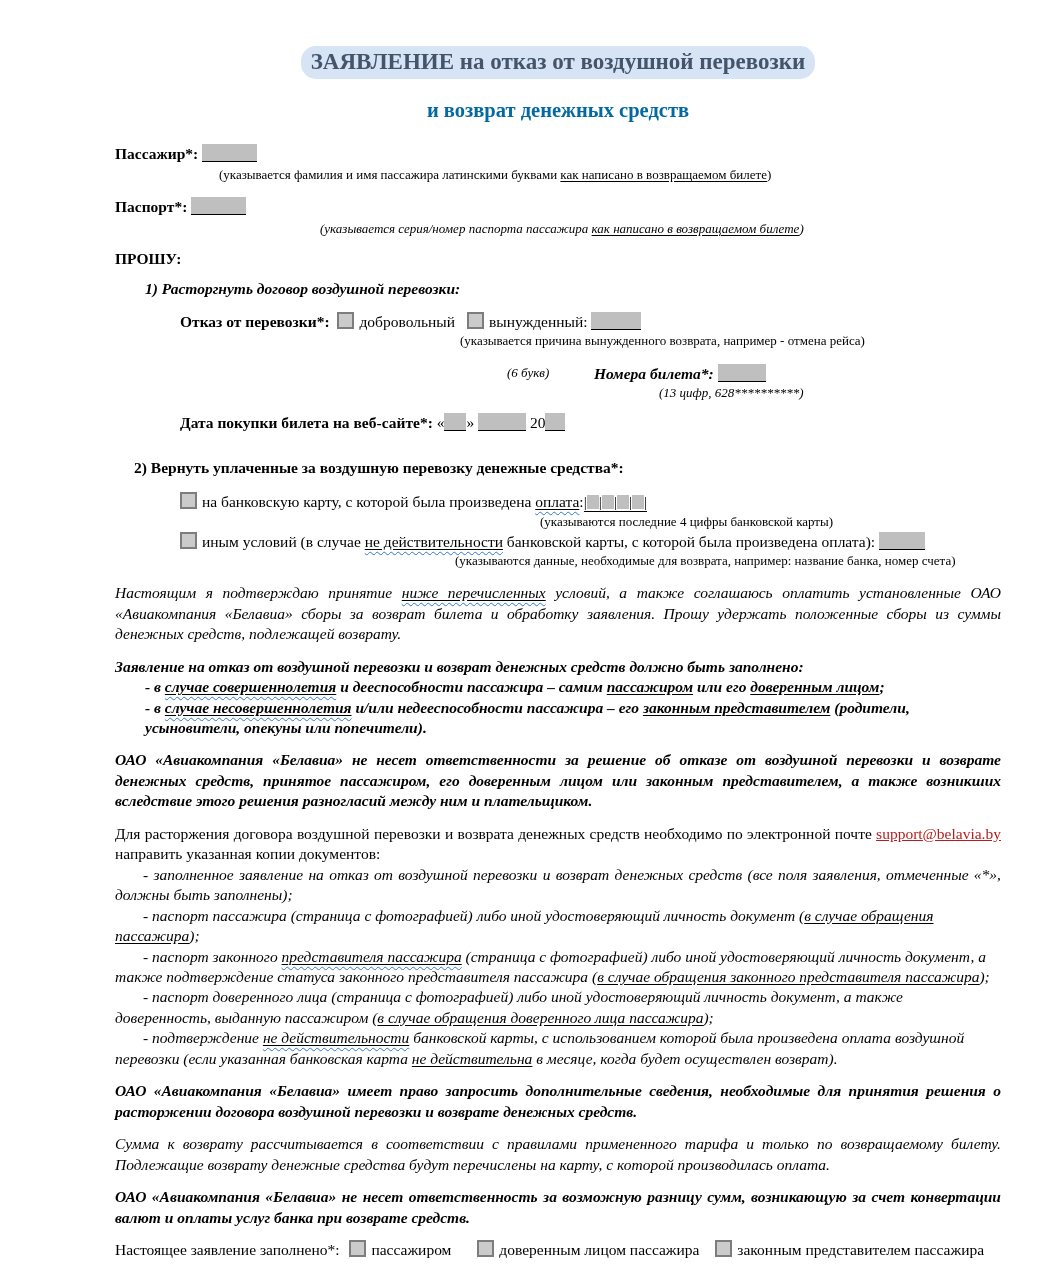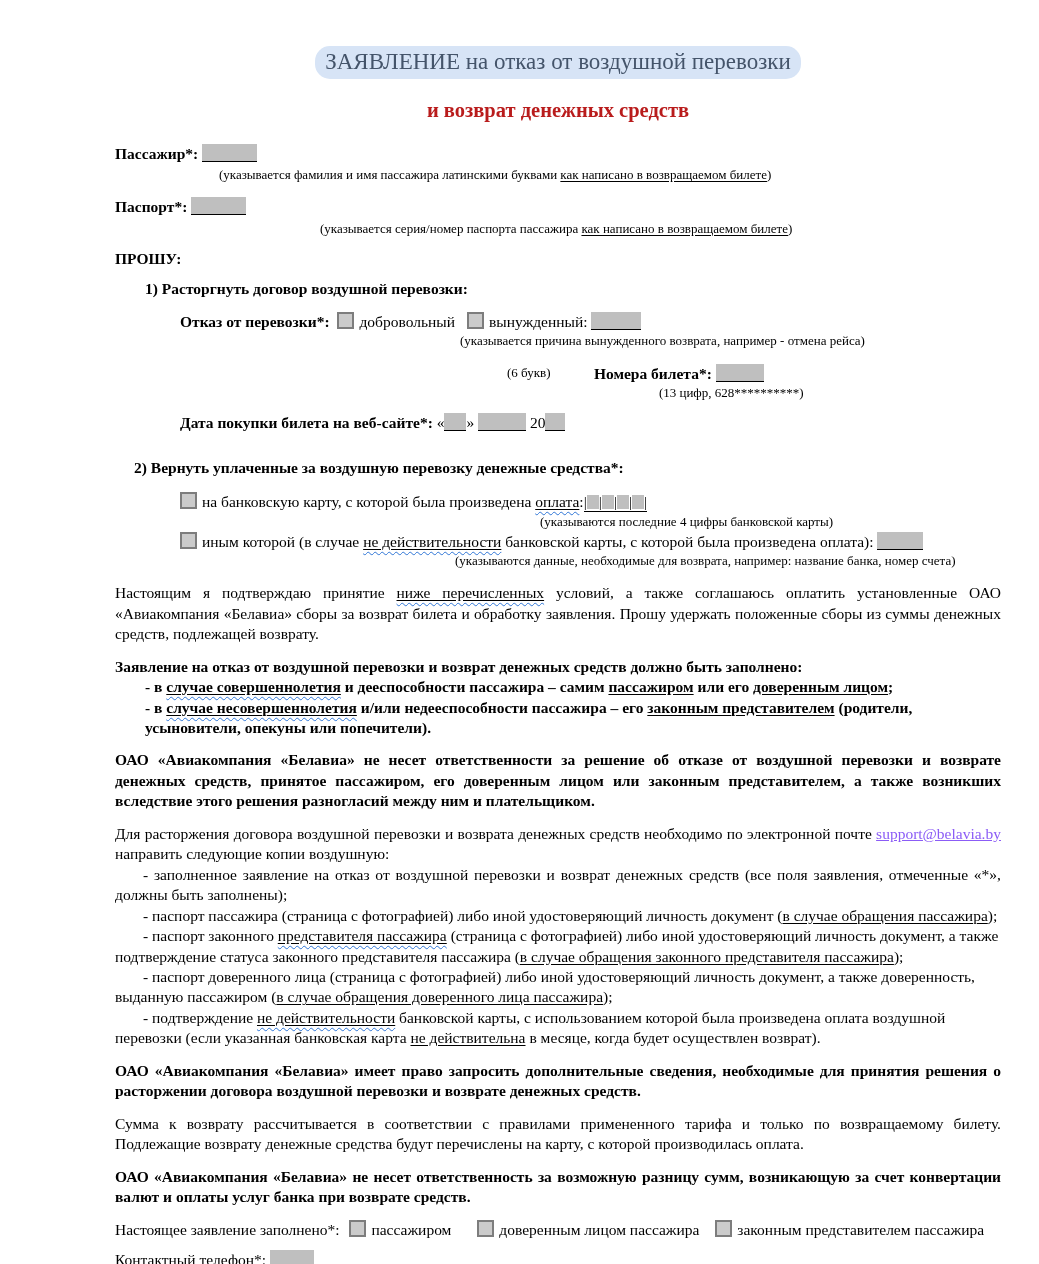--- a/index.html
+++ b/index.html
@@ -7,44 +7,44 @@
     width:1039px; height:1264px; box-sizing:border-box;
     padding:46px 38px 0 115px;
     background:#ffffff;
     font-family:"Liberation Serif", serif;
     font-size:15.5px; line-height:1.32; color:#000;
     overflow:hidden;
   }
   .t1wrap { text-align:center; margin:0 0 4px 0; }
   .t1 {
     display:inline-block; background:#d7e4f6; color:#44546a;
-    font-weight:normal; font-size:23px; padding:2px 10px; line-height:1.25;border-radius:15px;
+    font-weight:bold; font-size:23px; padding:2px 10px; line-height:1.25;border-radius:15px;
   }
-  .t2 { text-align:center; font-weight:bold; font-size:20.5px; color:#b91c1c; margin:18px 0 20px 0; }
+  .t2 { text-align:center; font-weight:bold; font-size:20.5px; color:#0369a1; margin:18px 0 20px 0; }
   .b { font-weight:bold; }
   .u { text-decoration:underline; text-underline-offset:2px; }
   .sp { text-decoration:underline wavy #2e75d6; text-decoration-thickness:1px; text-underline-offset:4px; }
   .sp .u { text-decoration:underline solid #000; text-underline-offset:2px; }
-  .link { color:#8b5cf6; text-decoration:underline; cursor:pointer; }
+  .link { color:#b91c1c; text-decoration:underline; cursor:pointer; }
   .just { text-align:justify; }
   .hint { font-size:13px; }
   .field {
     display:inline-block; background:#bfbfbf; border-bottom:1.4px solid #000;
     height:17px; vertical-align:-3px;
   }
   .cb {
     display:inline-block; width:13px; height:13px; background:#cbcbcb;
     border:2px solid #7d7d7d; vertical-align:-2px; margin-right:5px;
   }
   .digits { border-bottom:1.4px solid #000; padding-bottom:1px; white-space:nowrap; }
   .dbox { display:inline-block; width:12px; height:14px; background:#bfbfbf; vertical-align:-2px; }
   .ind1 { margin-left:30px; }
   .ind2 { margin-left:65px; }
   .mb2 { margin-bottom:2px; } .mb10 { margin-bottom:10px; }
-  .mb12 { margin-bottom:12px; } .mb14 { margin-bottom:14px;margin-left:19px; }
+  .mb12 { margin-bottom:12px;font-style:italic; } .mb14 { margin-bottom:14px;margin-left:19px; }
   .mb24 { margin-bottom:24px; }
   .inlineblock { display:inline-block; vertical-align:top; }
   .docitem { text-indent:28px; }
 </style>
 </head>
 <body>
 
 <div class="page">
 
   <div class="t1wrap">
@@ -101,21 +101,21 @@
   </div>
 
   <div class="b ind1 mb14" style="margin-top:18px">2) Вернуть уплаченные за воздушную перевозку денежные средства*:</div>
 
   <div class="ind2">
     <span class="cb"></span><span>на банковскую карту, с которой была произведена </span><span class="sp"><span class="u">оплата</span></span><span>:</span><span class="digits"><span>|</span><span class="dbox"></span><span>|</span><span class="dbox"></span><span>|</span><span class="dbox"></span><span>|</span><span class="dbox"></span><span>|</span></span>
   </div>
   <div class="hint mb2" style="margin-left:425px">(указываются последние 4 цифры банковской карты)</div>
 
   <div class="ind2">
-    <span class="cb"></span><span>иным которой (в случае </span><span class="sp"><span class="u">не действительности</span></span><span> банковской карты, с которой была произведена оплата):</span>
+    <span class="cb"></span><span>иным условий (в случае </span><span class="sp"><span class="u">не действительности</span></span><span> банковской карты, с которой была произведена оплата):</span>
     <span class="field" style="width:46px"></span>
   </div>
   <div class="hint mb14" style="margin-left:340px">(указываются данные, необходимые для возврата, например: название банка, номер счета)</div>
 
   <div class="just mb12">
     <span>Настоящим я подтверждаю принятие </span><span class="sp"><span class="u">ниже перечисленных</span></span><span> условий, а также соглашаюсь оплатить установленные ОАО «Авиакомпания «Белавиа» сборы за возврат билета и обработку заявления. Прошу удержать положенные сборы из суммы денежных средств, подлежащей возврату.</span>
   </div>
 
   <div class="b mb12">
     <div>Заявление на отказ от воздушной перевозки и возврат денежных средств должно быть заполнено:</div>
@@ -123,21 +123,21 @@
       <span>- в </span><span class="sp"><span class="u">случае  совершеннолетия</span></span><span> и дееспособности пассажира – самим </span><span class="u">пассажиром</span><span> или его </span><span class="u">доверенным лицом</span><span>;</span>
     </div>
     <div class="ind1">
       <span>- в </span><span class="sp"><span class="u">случае  несовершеннолетия</span></span><span> и/или недееспособности пассажира – его </span><span class="u">законным представителем</span><span> (родители, усыновители, опекуны  или попечители).</span>
     </div>
   </div>
 
   <div class="b just mb12">ОАО «Авиакомпания «Белавиа» не несет ответственности за решение об отказе от воздушной перевозки и возврате денежных средств, принятое пассажиром, его доверенным лицом или законным представителем, а также возникших вследствие этого решения разногласий между ним и плательщиком.</div>
 
   <div class="just">
-    <span>Для расторжения договора воздушной перевозки и возврата денежных средств необходимо по электронной почте </span><span class="link">support@belavia.by</span><span> направить следующие копии воздушную:</span>
+    <span>Для расторжения договора воздушной перевозки и возврата денежных средств необходимо по электронной почте </span><span class="link">support@belavia.by</span><span> направить указанная копии документов:</span>
   </div>
   <div class="mb12">
     <div class="docitem just">- заполненное заявление на отказ от воздушной перевозки и возврат денежных средств (все поля заявления, отмеченные «*», должны быть заполнены);</div>
     <div class="docitem">
       <span>- паспорт пассажира (страница с фотографией) либо иной удостоверяющий личность документ (</span><span class="u">в случае обращения пассажира</span><span>);</span>
     </div>
     <div class="docitem">
       <span>- паспорт законного </span><span class="sp"><span class="u">представителя  пассажира</span></span><span> (страница с фотографией) либо иной удостоверяющий личность документ, а также подтверждение статуса законного представителя  пассажира (</span><span class="u">в случае обращения законного представителя пассажира</span><span>);</span>
     </div>
     <div class="docitem">

